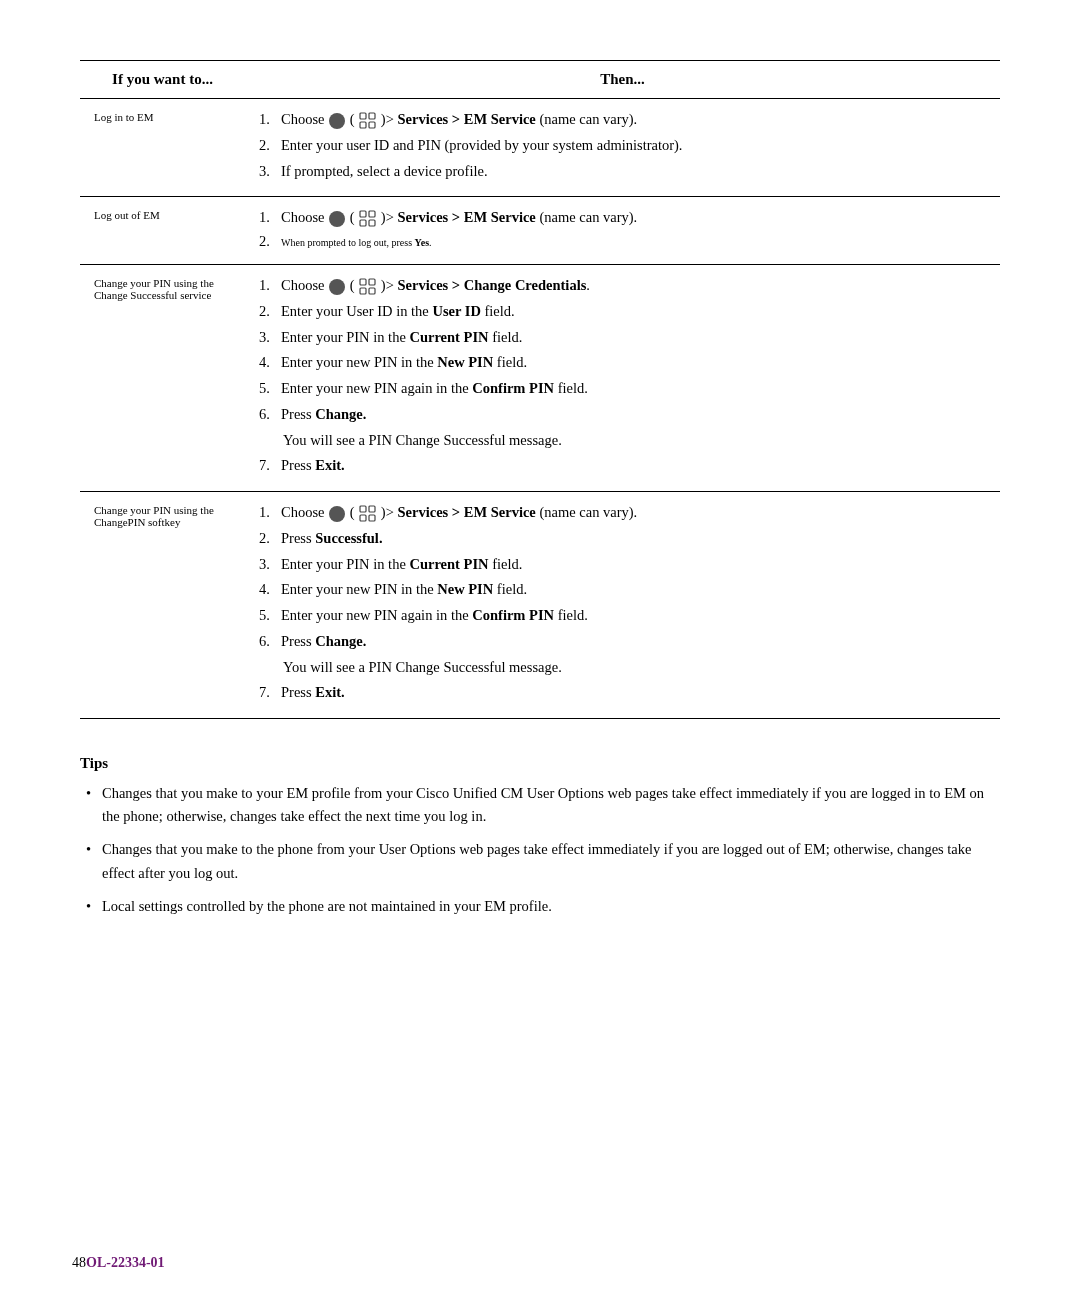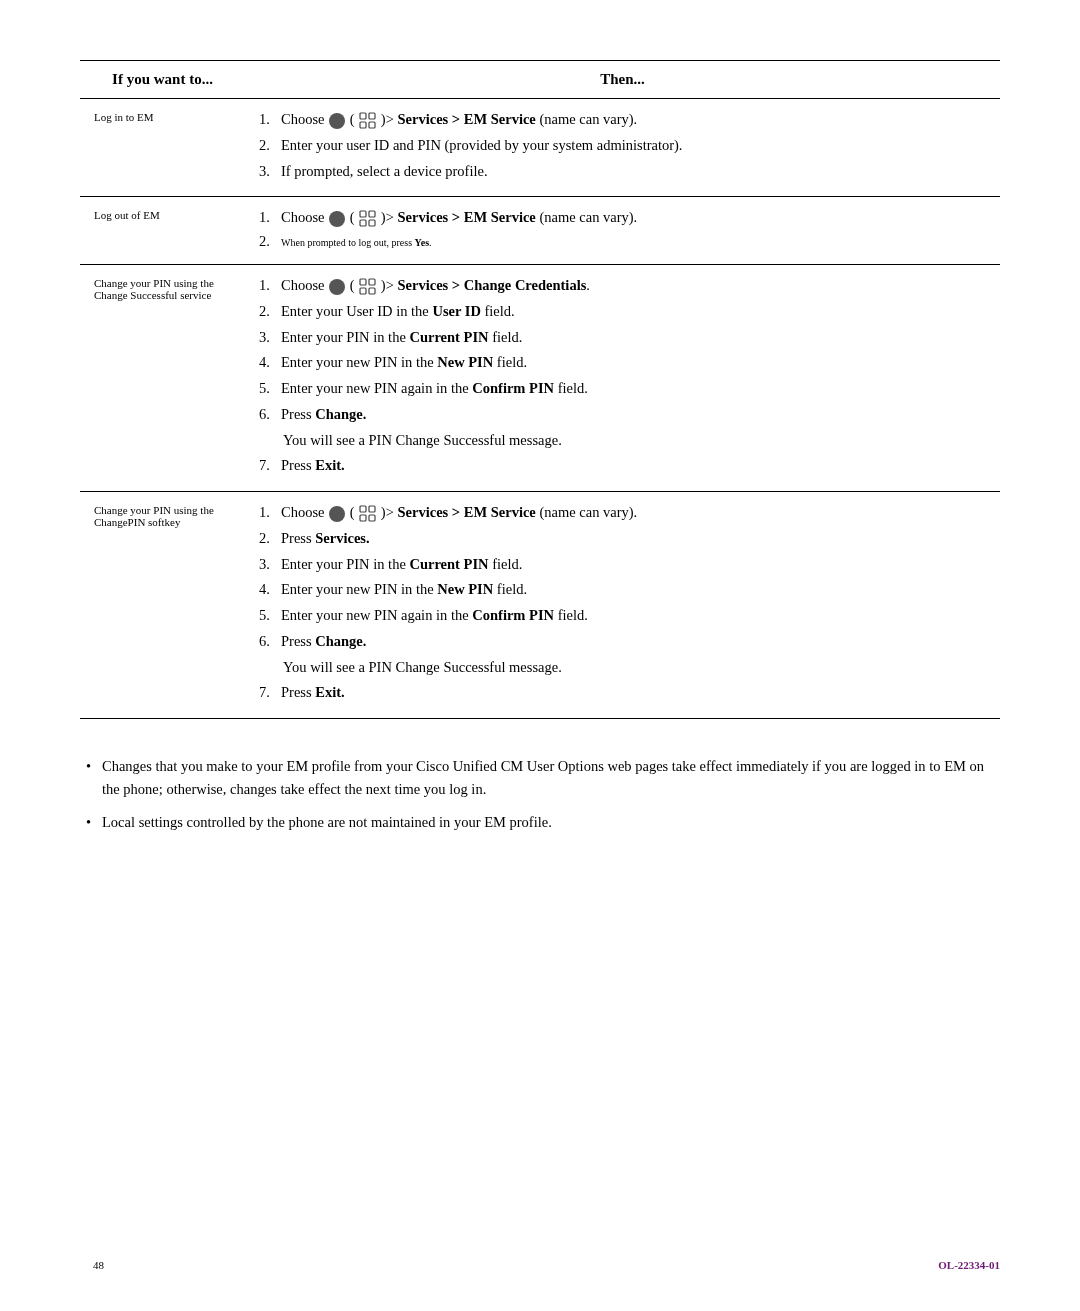--- a/index.html
+++ b/index.html
@@ -109,25 +109,24 @@
       content: "•";
       position: absolute;
       left: 6px;
       top: 0;
     }
 
     
     .page-footer {
       position: absolute;
       bottom: 40px;
-      left: 93px;
+      left: 72px;
       right: 80px;
       display: flex;
-      justify-content: space-between;
-      font-size: 11px;
+      font-size: 14px;
     }
     .page-number { color: #000; }
     .doc-number { color: #701a75; font-weight: bold; }
   </style>
 </head>
 <body>
 
 <table class="main-table">
   <thead>
     <tr>
@@ -236,21 +235,21 @@
                 <span style="min-width: 22px; font-weight: normal; font-size: 14.5px;">1.</span>
                 <span style="font-size: 14.5px; line-height: 1.5;">Choose <span class="icon-circle"></span> ( <span class="icon-grid"><svg viewBox="0 0 17 17" xmlns="http://www.w3.org/2000/svg">
     <rect x="1" y="1" width="6" height="6" rx="1" fill="none" stroke="#444" stroke-width="1.2"></rect>
     <rect x="10" y="1" width="6" height="6" rx="1" fill="none" stroke="#444" stroke-width="1.2"></rect>
     <rect x="1" y="10" width="6" height="6" rx="1" fill="none" stroke="#444" stroke-width="1.2"></rect>
     <rect x="10" y="10" width="6" height="6" rx="1" fill="none" stroke="#444" stroke-width="1.2"></rect>
   </svg></span> )&gt; <b>Services &gt; EM Service</b> (name can vary).</span>
               </div>
               <div style="display: flex; align-items: baseline; margin-bottom: 4px;">
                 <span style="min-width: 22px; font-weight: normal; font-size: 14.5px;">2.</span>
-                <span style="font-size: 14.5px; line-height: 1.5;">Press <b>Services.</b></span>
+                <span style="font-size: 14.5px; line-height: 1.5;">Press <b>Successful.</b></span>
               </div>
               <div style="display: flex; align-items: baseline; margin-bottom: 4px;">
                 <span style="min-width: 22px; font-weight: normal; font-size: 14.5px;">3.</span>
                 <span style="font-size: 14.5px; line-height: 1.5;">Enter your PIN in the <b>Current PIN</b> field.</span>
               </div>
               <div style="display: flex; align-items: baseline; margin-bottom: 4px;">
                 <span style="min-width: 22px; font-weight: normal; font-size: 14.5px;">4.</span>
                 <span style="font-size: 14.5px; line-height: 1.5;">Enter your new PIN in the <b>New PIN</b> field.</span>
               </div>
               <div style="display: flex; align-items: baseline; margin-bottom: 4px;">
@@ -267,22 +266,24 @@
                 <span style="font-size: 14.5px; line-height: 1.5;">Press <b>Exit.</b></span>
               </div>
             </div>
           </div>
         </td>
       </tr>
     </tbody>
 </table>
 
 <div class="tips-section">
+  <div class="tips-title">Tips</div>
   <ul class="tips-list" id="tips-list">
       <li>Changes that you make to your EM profile from your Cisco Unified CM User Options web pages take effect immediately if you are logged in to EM on the phone; otherwise, changes take effect the next time you log in.</li>
+      <li>Changes that you make to the phone from your User Options web pages take effect immediately if you are logged out of EM; otherwise, changes take effect after you log out.</li>
       <li>Local settings controlled by the phone are not maintained in your EM profile.</li>
     </ul>
 </div>
 
 <div class="page-footer">
   <span class="page-number">48</span>
   <span class="doc-number">OL-22334-01</span>
 </div>
 
 </body></html>

